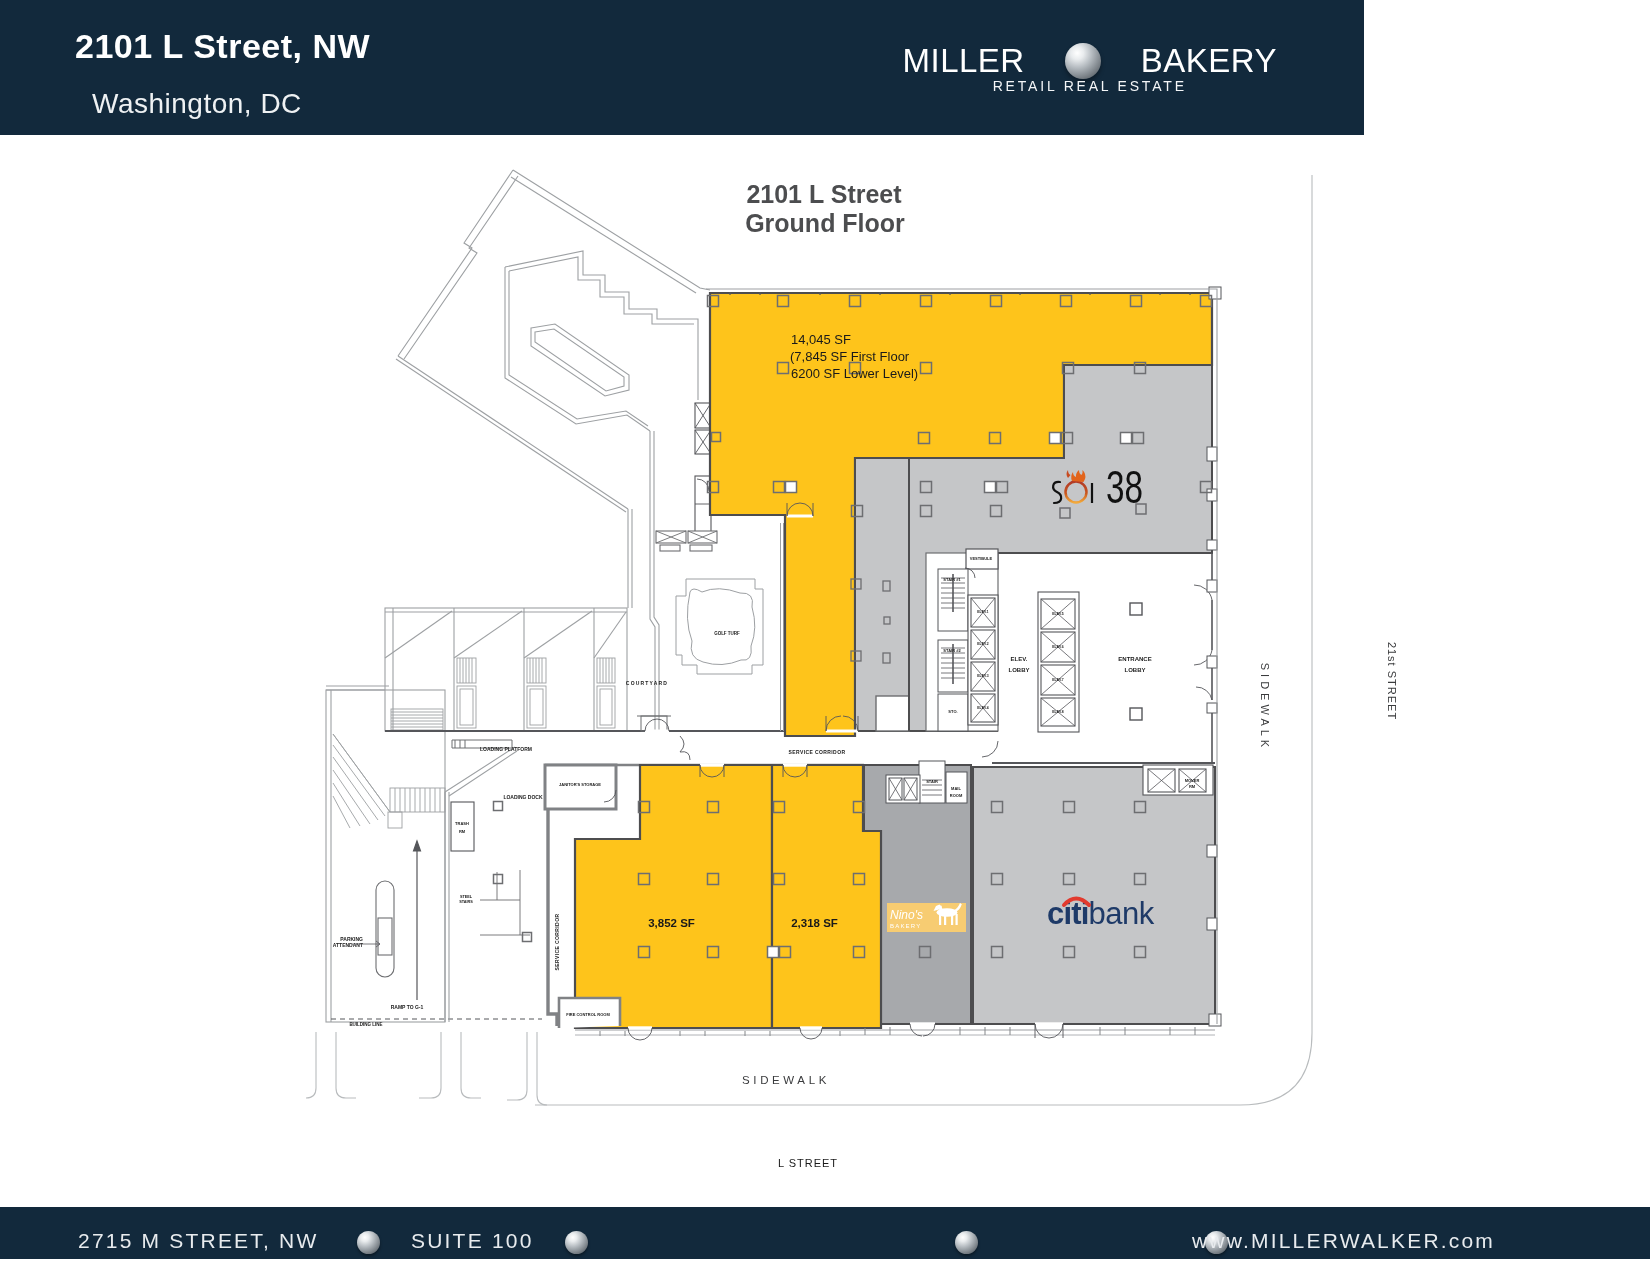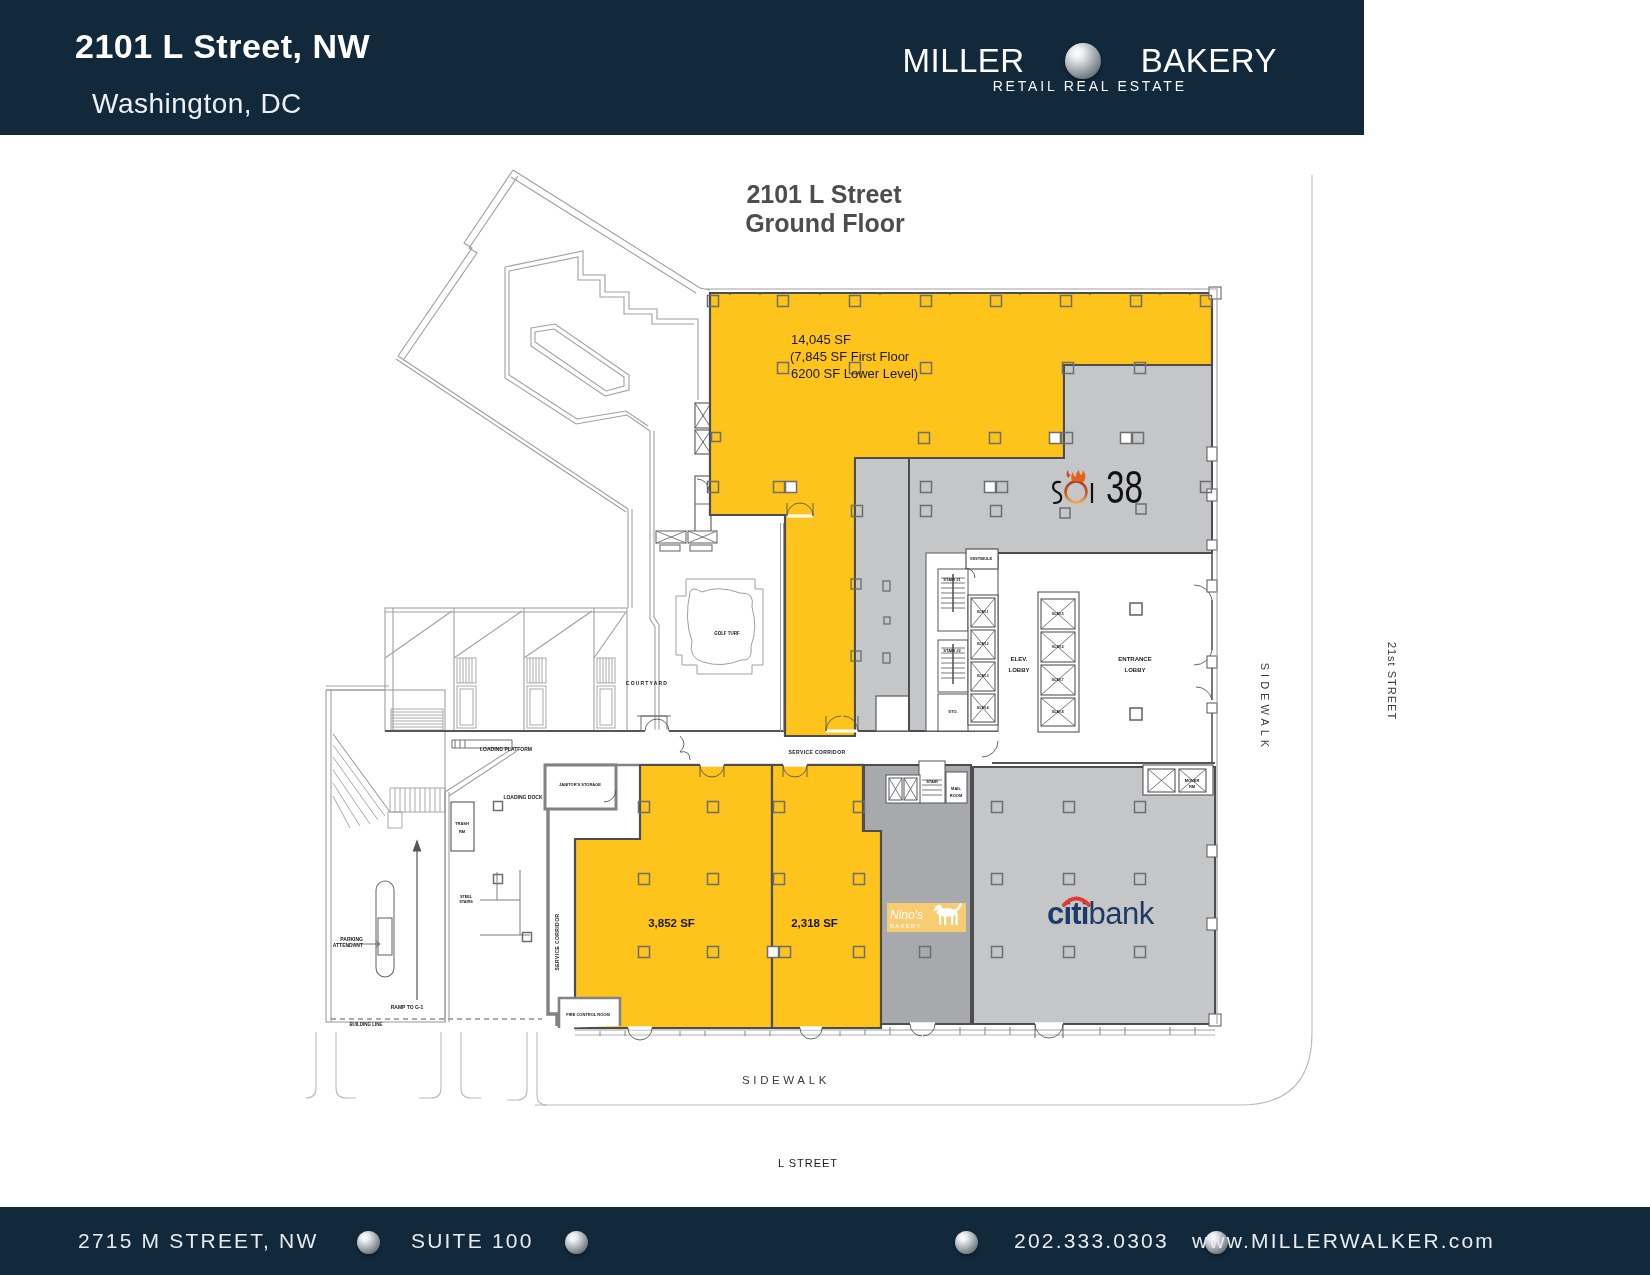--- a/index.html
+++ b/index.html
@@ -4,21 +4,21 @@
 <style>
   html,body{margin:0;padding:0;}
   body{width:1650px;height:1275px;position:relative;background:#fff;font-family:"Liberation Sans",sans-serif;overflow:hidden;}
   .hdr{position:absolute;left:0;top:0;width:1364px;height:135px;background:#12293c;}
   .hdr h1{margin:0;position:absolute;left:75px;top:27px;font-size:34px;font-weight:bold;color:#fff;letter-spacing:0.5px;}
   .hdr h2{margin:16px;position:absolute;left:76px;top:72px;font-size:28px;font-weight:normal;color:#eef1f3;letter-spacing:0.5px;}
   .logo{position:absolute;right:87px;top:42px;text-align:center;color:#fff;}
   .logo .row{display:flex;align-items:center;justify-content:center;font-size:33px;letter-spacing:0.5px;font-weight:400;gap:35px;}
   .sphere{width:36px;height:36px;border-radius:50%;margin:0 5px;background:radial-gradient(circle at 34% 28%, #ffffff 0%, #e9ecee 18%, #b9bfc4 40%, #8f969c 60%, #666d73 80%, #555c62 100%);box-shadow:0 3px 4px rgba(0,0,0,0.35);}
   .logo .sub{font-size:14px;letter-spacing:2.8px;margin-top:-2px;color:#f4f6f8;}
-  .ftr{position:absolute;left:0;top:1207px;width:1650px;height:68px;background:#12293c;color:#e8ebee;}
+  .ftr{position:absolute;left:0;top:1207px;width:1650px;height:52px;background:#12293c;color:#e8ebee;}
   .ftr .txt{position:absolute;top:0;height:68px;line-height:68px;font-size:21px;letter-spacing:2.2px;white-space:nowrap;}
   .fsphere{position:absolute;width:23px;height:23px;border-radius:50%;top:24px;background:radial-gradient(circle at 34% 28%, #ffffff 0%, #e9ecee 18%, #b9bfc4 40%, #8f969c 60%, #666d73 80%, #555c62 100%);box-shadow:0 2px 3px rgba(0,0,0,0.4);}
   svg{position:absolute;left:0;top:0;}
   svg text{font-family:"Liberation Sans",sans-serif;}
 </style>
 </head>
 <body>
 
 <svg width="1650" height="1275" viewBox="0 0 1650 1275">
 
@@ -556,16 +556,15 @@
     <div class="sub">RETAIL REAL ESTATE</div>
   </div>
 </div>
 
 <div class="ftr">
   <span class="txt" style="left:78px;">2715 M STREET, NW</span>
   <span class="fsphere" style="left:357px;"></span>
   <span class="txt" style="left:411px;">SUITE 100</span>
   <span class="fsphere" style="left:565px;"></span>
   <span class="fsphere" style="left:955px;"></span>
-  <span class="txt" style="left:1014px;">202.333.0303</span>
   <span class="fsphere" style="left:1205px;"></span>
   <span class="txt" style="left:1192px;">www.MILLERWALKER.com</span>
 </div>
 
 </body></html>

